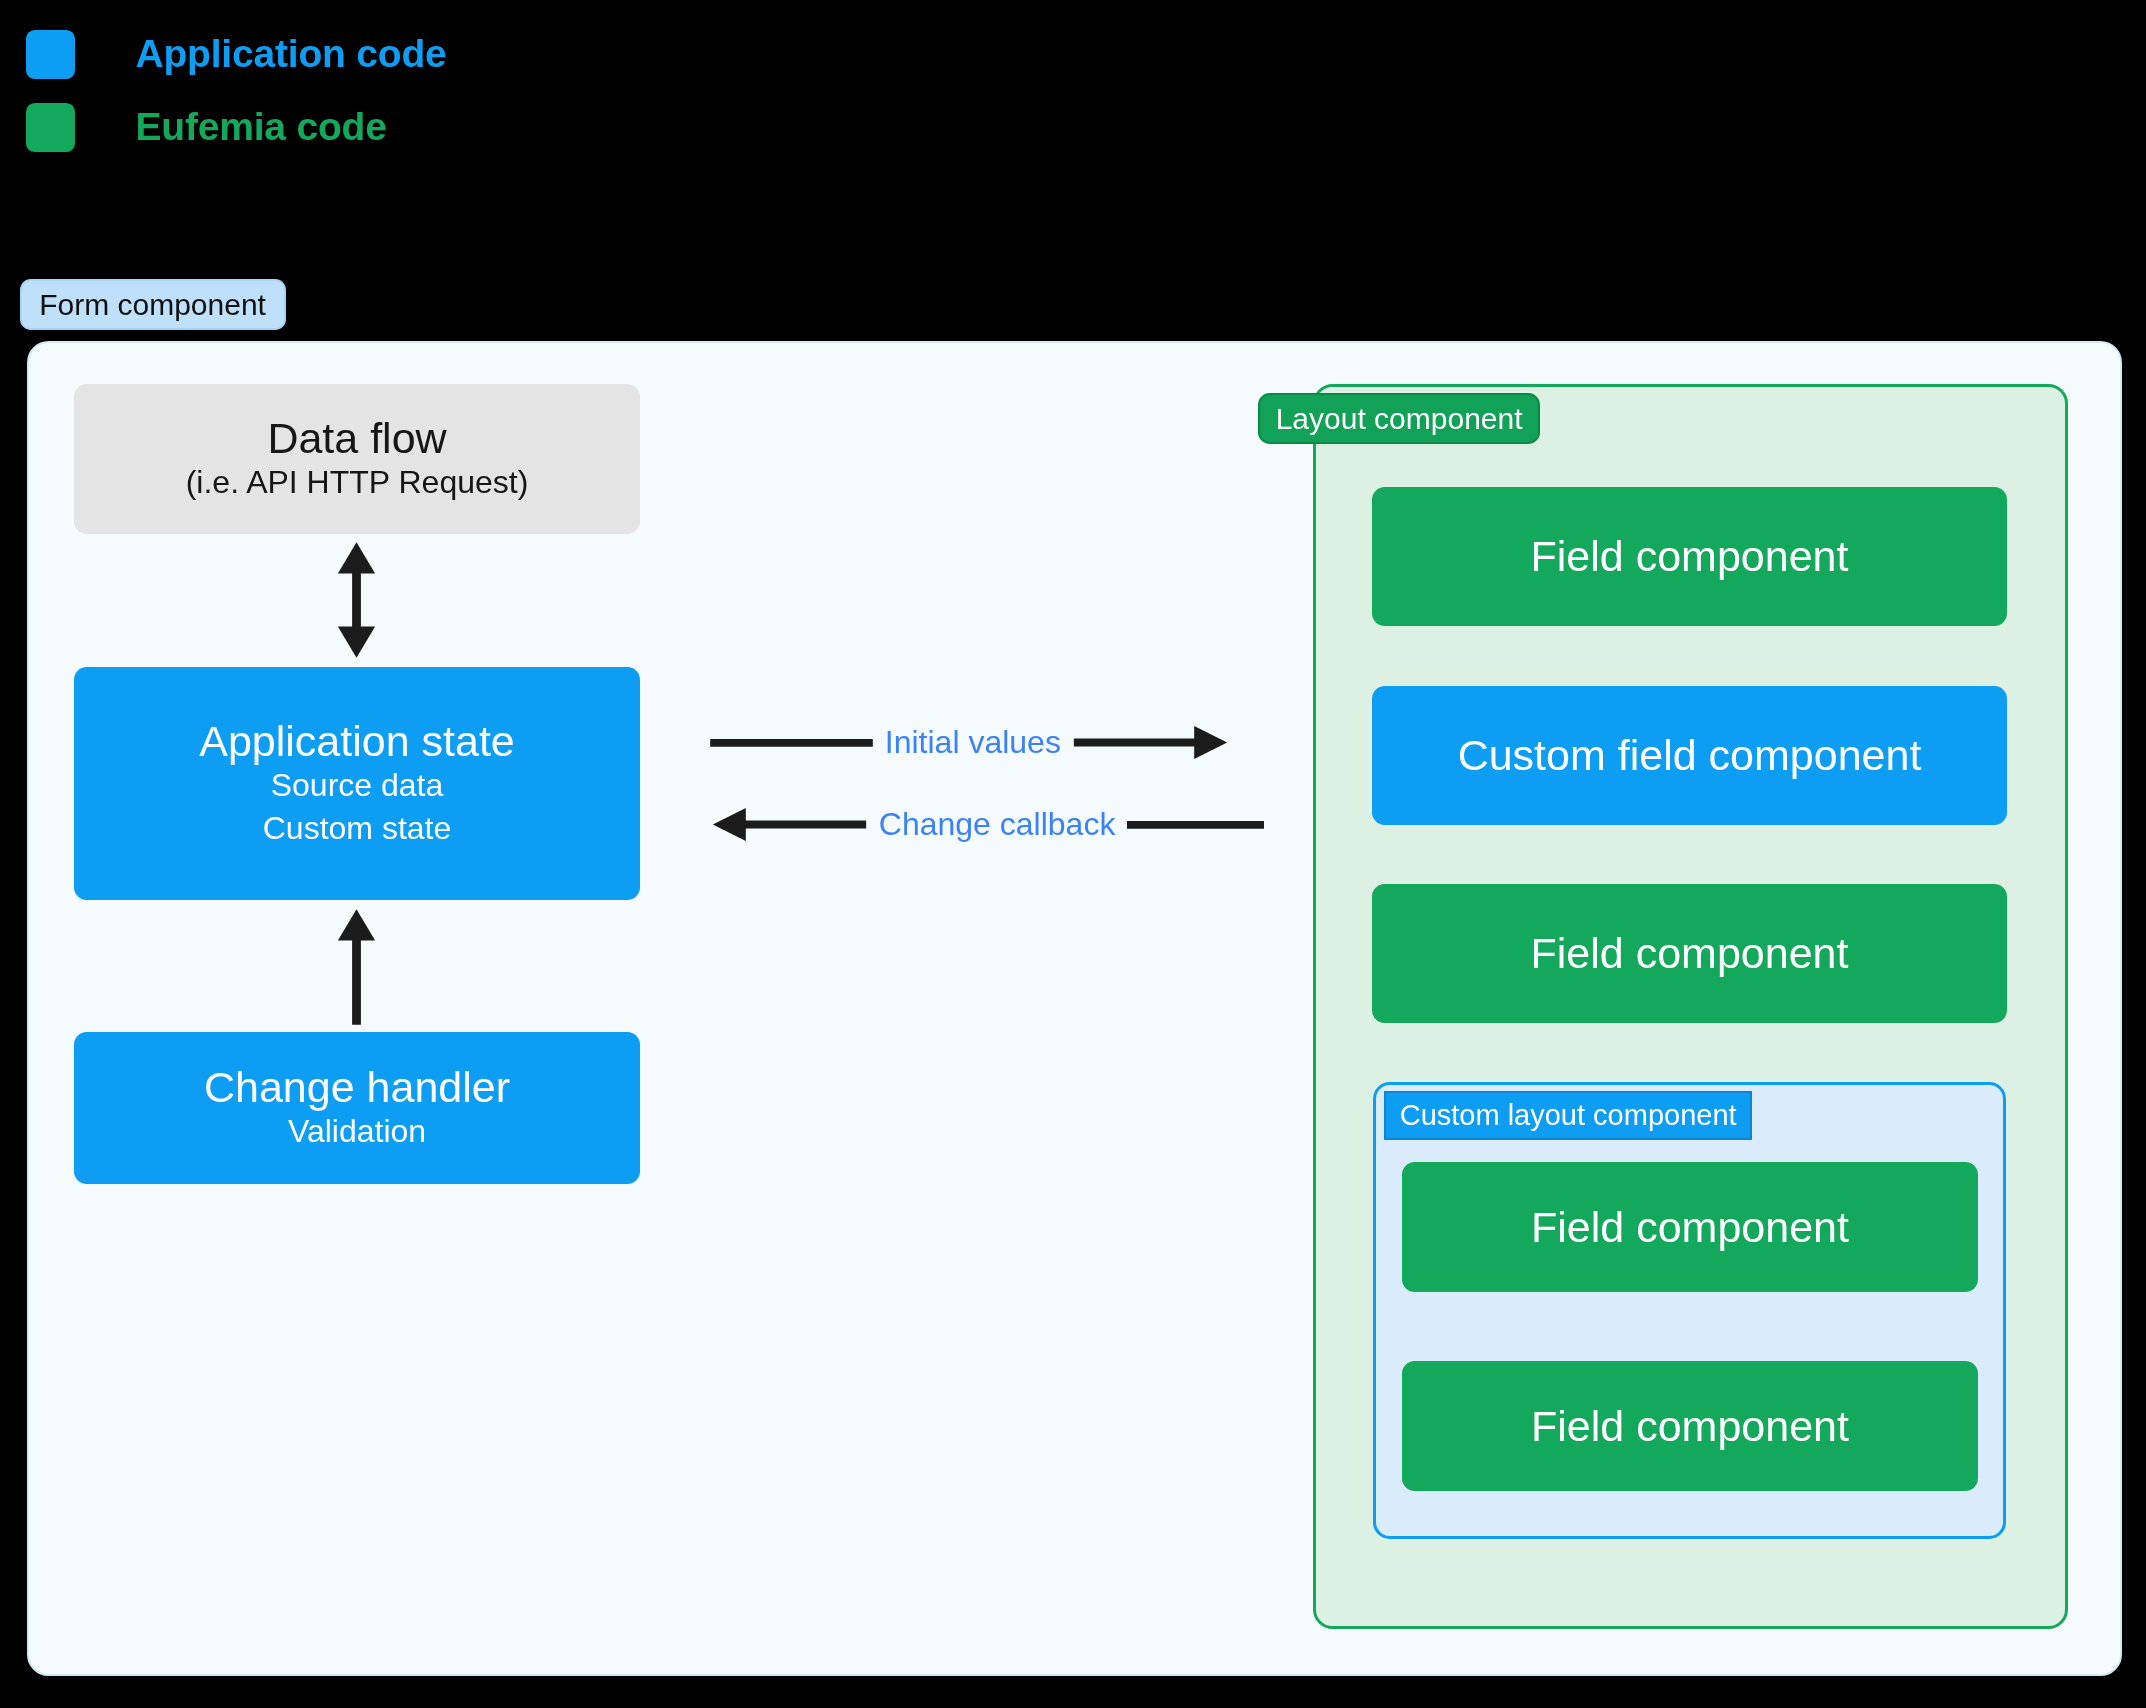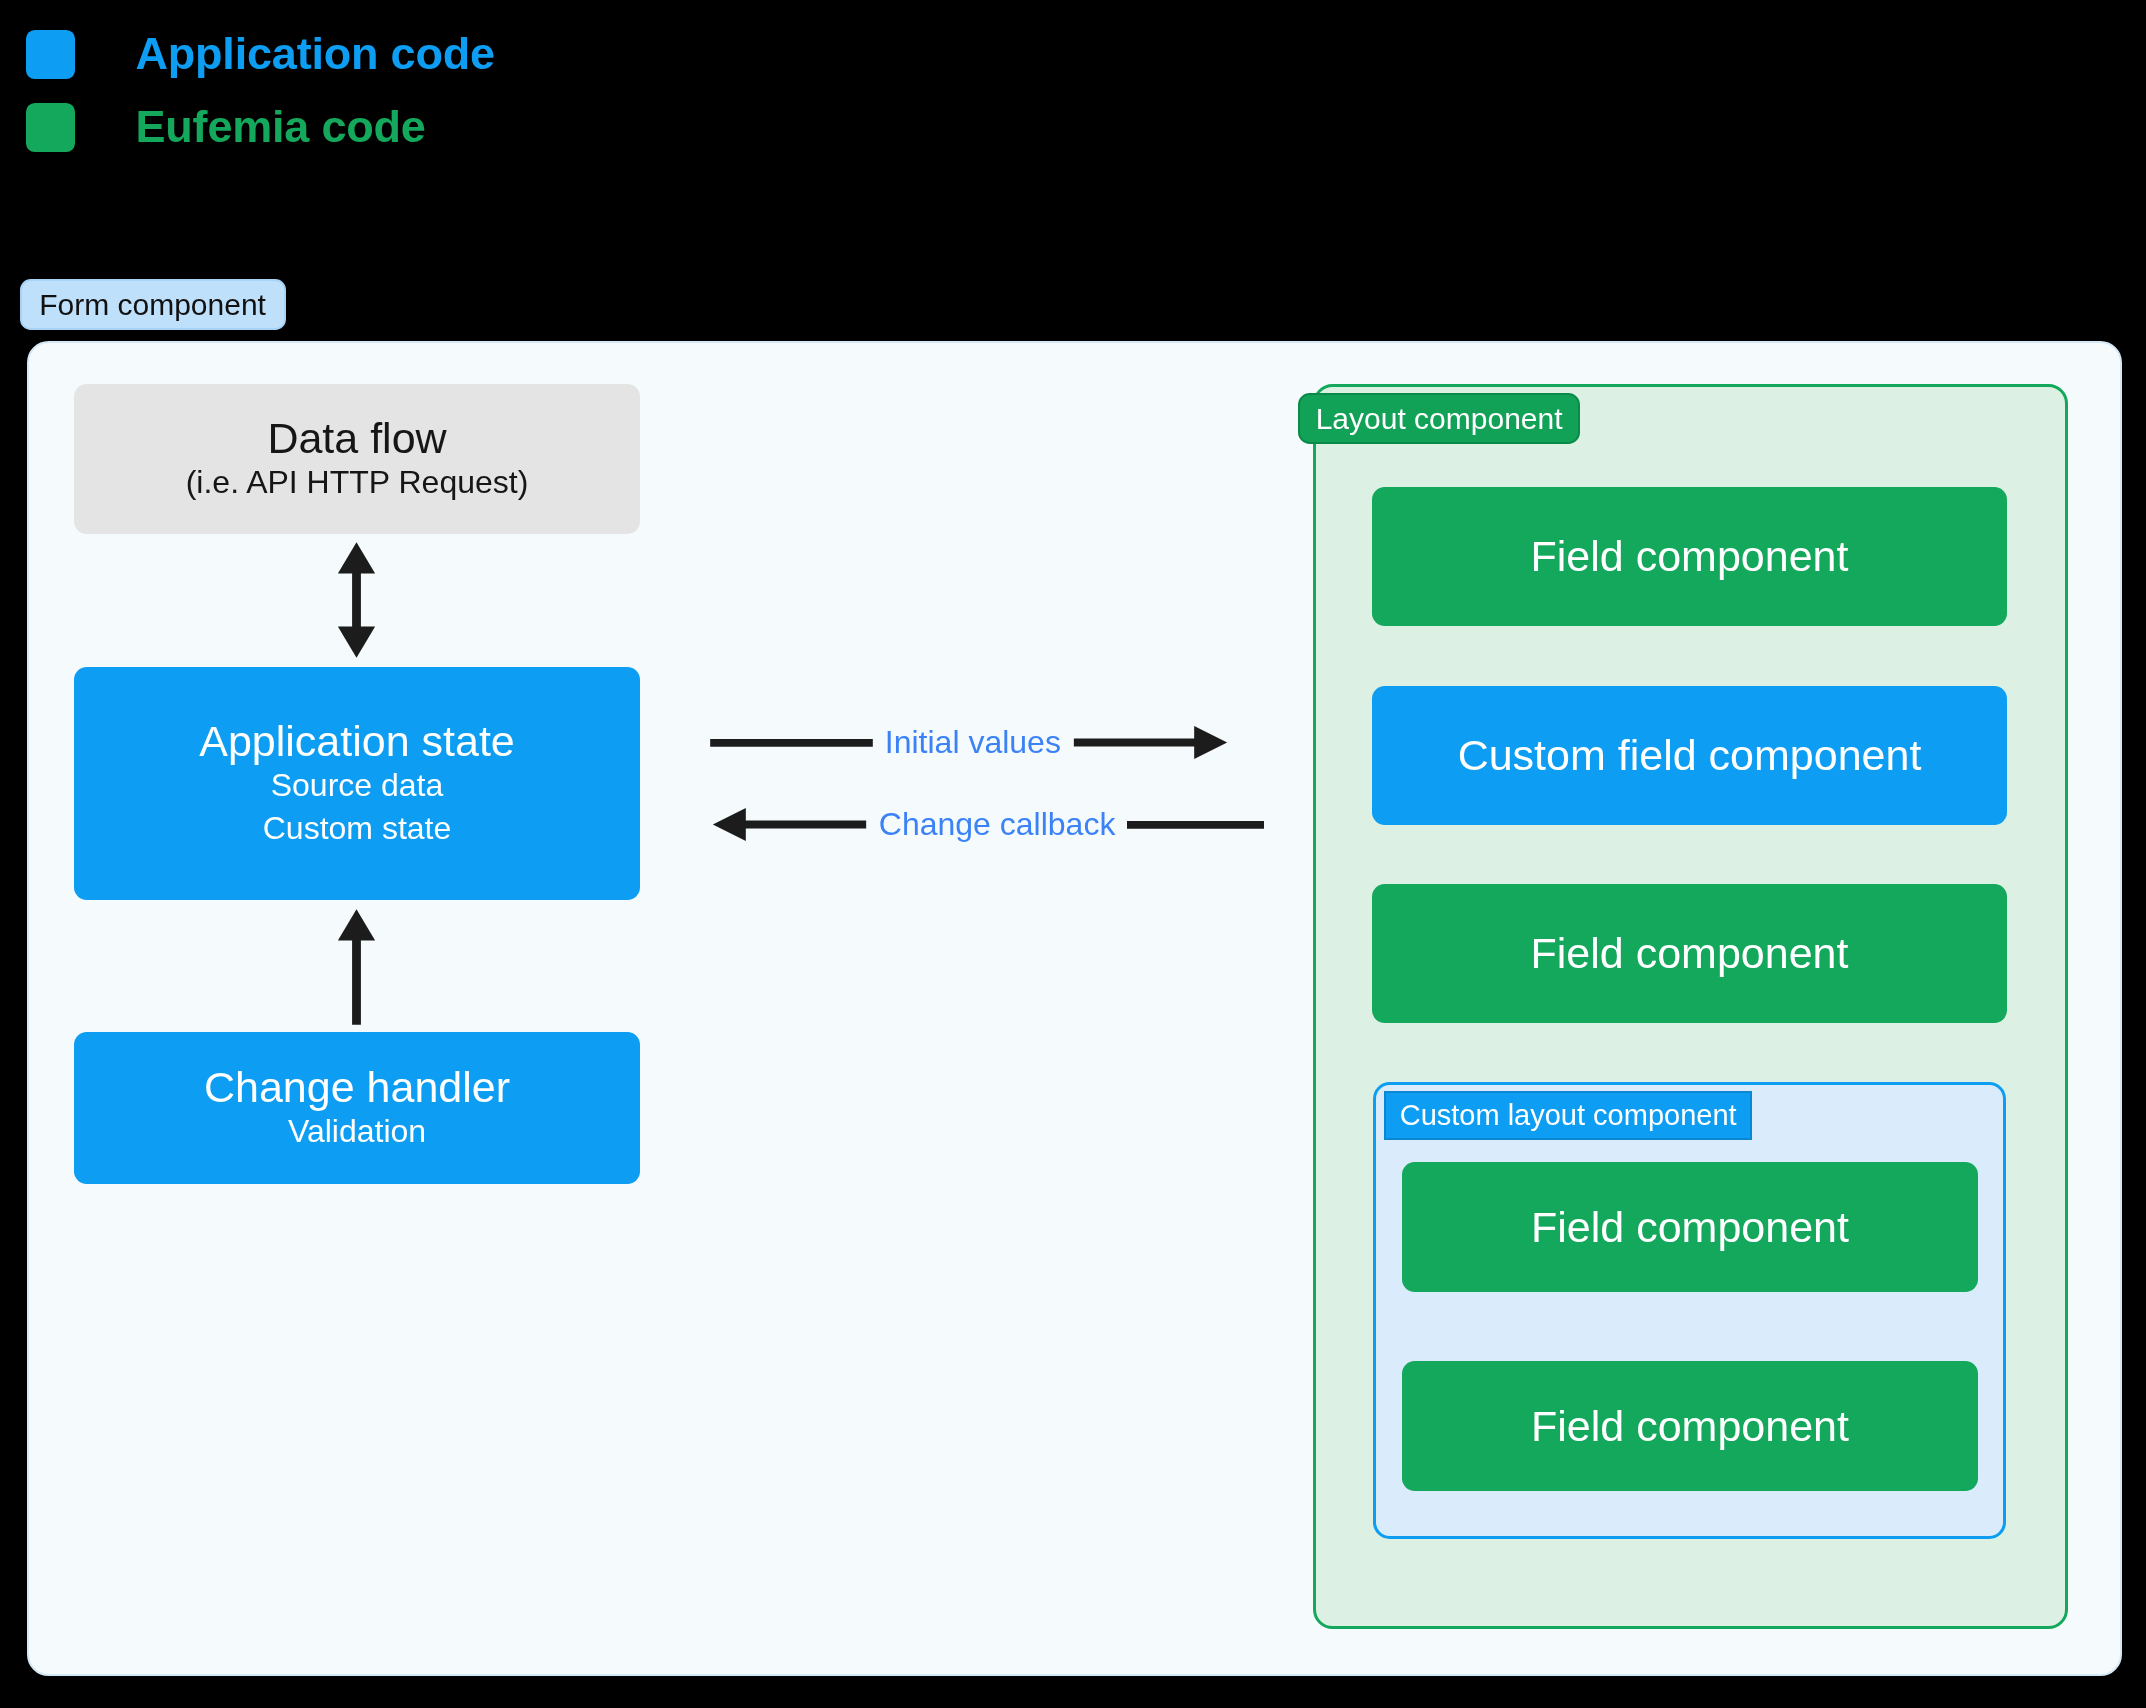--- a/index.html
+++ b/index.html
@@ -28,21 +28,21 @@
     height: 73px;
   }
   .legend-swatch {
     width: 49px;
     height: 49px;
     border-radius: 8.8px;
     flex: 0 0 auto;
   }
   .legend-label {
     margin-left: 61px;
-    font-size: 45px;
+    font-size: 39px;
     font-weight: bold;
     letter-spacing: -0.2px;
     white-space: nowrap;
   }
 
   
   #form-tag {
     position: absolute;
     left: 19.6px;
     top: 279px;
@@ -141,21 +141,21 @@
     top: 384px;
     width: 755px;
     height: 1245px;
     background: #dcf1e3;
     border: 3.9px solid #13a85b;
     border-radius: 19.6px;
     box-sizing: border-box;
   }
   #layout-tag {
     position: absolute;
-    left: 1298px;
+    left: 1258px;
     top: 393px;
     height: 51px;
     padding: 0 15.7px;
     display: flex;
     align-items: center;
     background: #12a257;
     border: 2.9px solid #0a8a48;
     border-radius: 11.8px;
     color: #ffffff;
     font-size: 30px;

